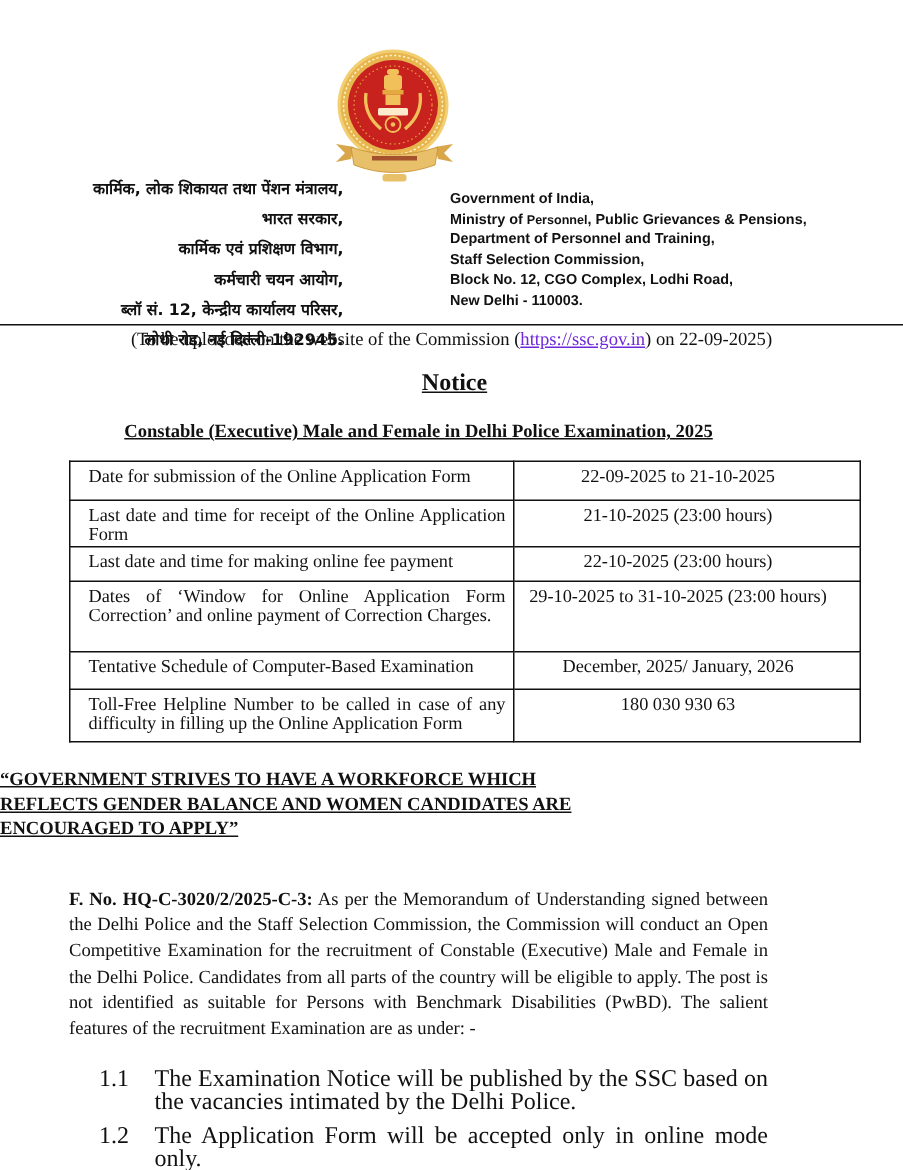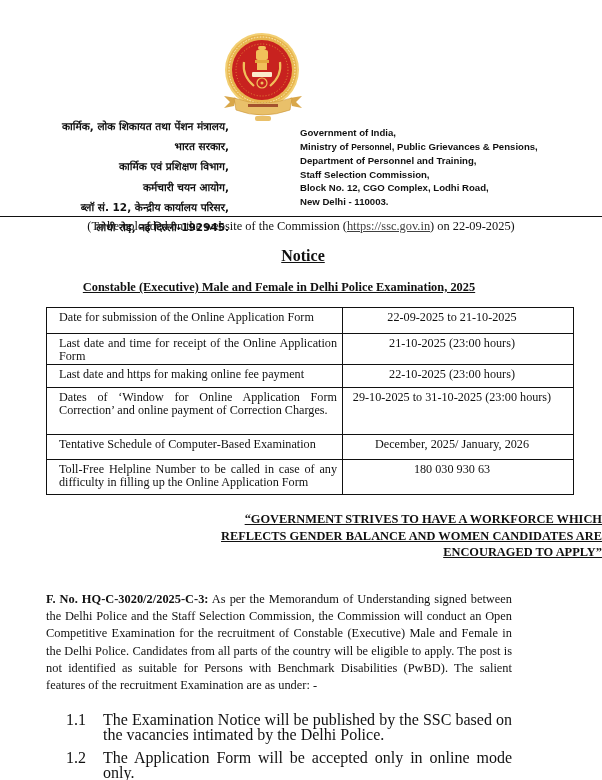--- a/index.html
+++ b/index.html
@@ -10,32 +10,32 @@
   .logo { left: 222px; top: 28px; width: 82px; height: 102px; }
 
   
   .hindi-block { right: 373px; top: 116px; text-align: right; font-family: "DejaVu Sans", sans-serif; font-weight: bold; font-size: 10.5px; line-height: 20.2px; color: #111; white-space: nowrap; }
   .eng-block { left: 300px; top: 126px; font-family: "Liberation Sans", sans-serif; font-weight: bold; font-size: 9.6px; line-height: 13.6px; color: #111; white-space: nowrap; }
   .eng-block .small { font-size: 8.4px; }
 
   .hr { left: 0; top: 216px; width: 602px; height: 1px; background: #111; }
 
   .upload-note { left: 0; width: 602px; top: 219px; text-align: center; font-size: 12.4px; line-height: 14px; }
-  .upload-note a { color: #404040; text-decoration: underline; }
+  .upload-note a { color: #6d28d9; text-decoration: underline; }
 
   .notice-title { left: 0; width: 558px; top: 247px; text-align: center; font-weight: bold; font-size: 16px; text-decoration: underline; margin-left: 24px; }
   .exam-title { left: 0; width: 558px; top: 280px; text-align: center; font-weight: bold; font-size: 12.4px; text-decoration: underline; }
 
   
   .sched { left: 46px; top: 307px; width: 528px; border-collapse: collapse; font-size: 12.2px; line-height: 12.6px; }
   .sched td { border: 1px solid #111; vertical-align: top; padding: 3px 5px 2px 12px; }
   .sched td.lbl { width: 278px; text-align: justify; text-align-last: left; }
   .sched td.val { text-align: center; padding-left: 2px; padding-right: 14px; }
 
-  .slogan { left: 0; width: 602px; top: 511px; text-align: right; font-weight: bold; font-size: 12.4px; line-height: 16.6px; }
+  .slogan { left: 0; width: 602px; top: 511px; text-align: left; font-weight: bold; font-size: 12.4px; line-height: 16.6px; }
   .slogan span { text-decoration: underline; }
 
   .para { left: 46px; width: 466px; top: 591px; font-size: 12.4px; line-height: 17.2px; text-align: justify; }
   .para b { font-weight: bold; }
 
   .item { left: 66px; width: 446px; font-size: 16px; line-height: 14.6px; margin-top: 16px; }
   .item .num { position: absolute; left: 0; top: 0; width: 36px; }
   .item .txt { margin-left: 37px; text-align: justify; }
 </style>
 </head>
@@ -103,21 +103,21 @@
   <tbody>
       <tr style="height:26px">
     <td class="lbl">Date for submission of the Online Application Form</td>
     <td class="val">22-09-2025 to 21-10-2025</td>
   </tr>
   <tr style="height:30px">
     <td class="lbl">Last date and time for receipt of the Online Application Form</td>
     <td class="val">21-10-2025 (23:00 hours)</td>
   </tr>
   <tr style="height:23px">
-    <td class="lbl">Last date and https for making online fee payment</td>
+    <td class="lbl">Last date and time for making online fee payment</td>
     <td class="val">22-10-2025 (23:00 hours)</td>
   </tr>
   <tr style="height:47px">
     <td class="lbl">Dates of ‘Window for Online Application Form Correction’ and online payment of Correction Charges.</td>
     <td class="val">29-10-2025 to 31-10-2025 (23:00 hours)</td>
   </tr>
   <tr style="height:25px">
     <td class="lbl">Tentative Schedule of Computer-Based Examination</td>
     <td class="val">December, 2025/ January, 2026</td>
   </tr>

